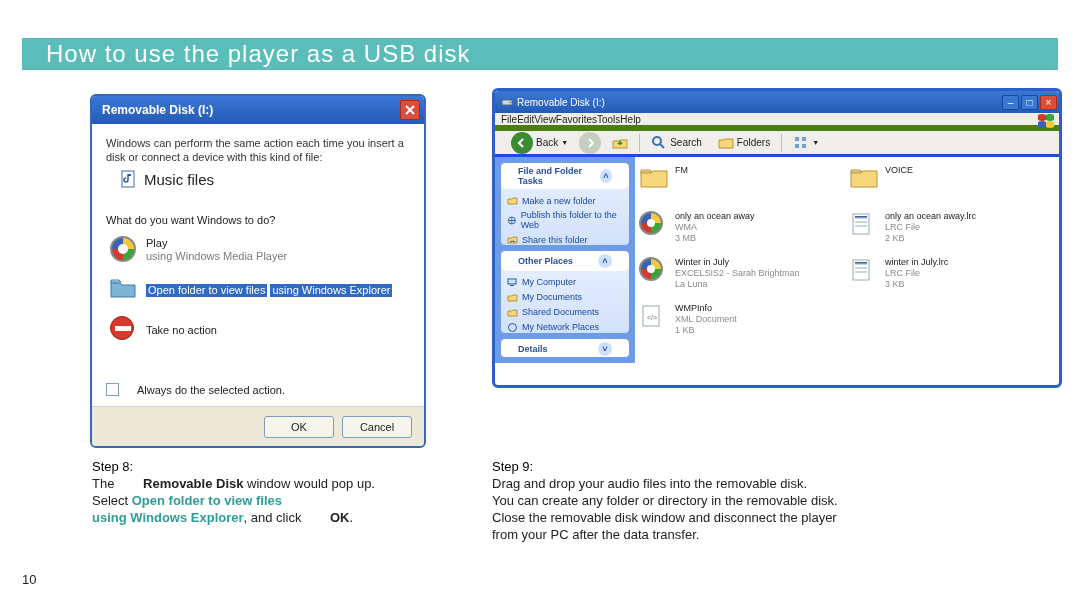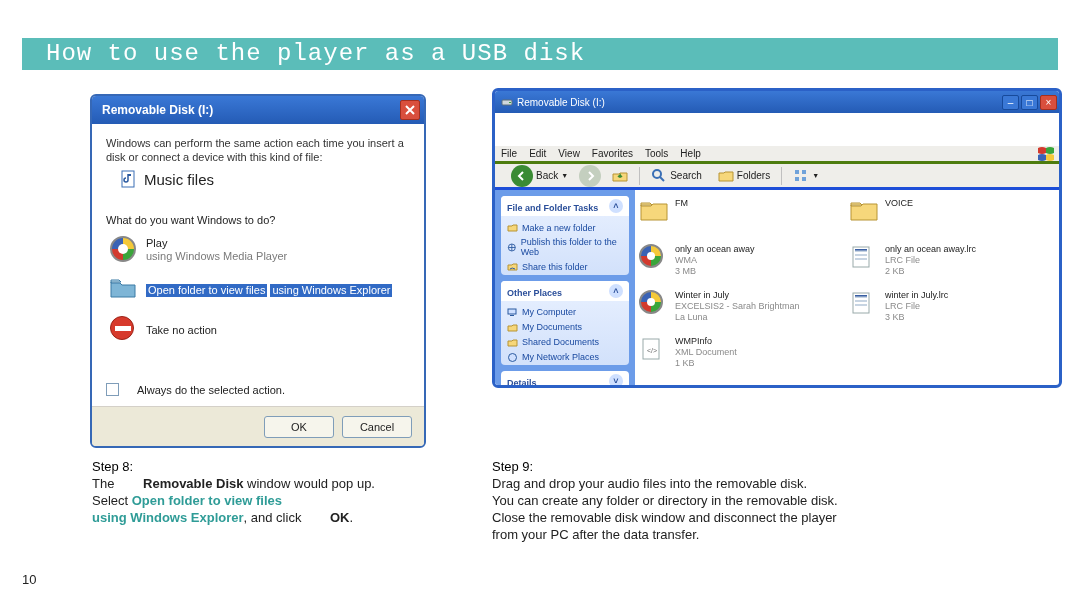--- a/index.html
+++ b/index.html
@@ -12,21 +12,21 @@
     position:relative;
   }
   
   .header-bar {
     position:absolute; left:22px; top:38px;
     width:1036px; height:32px;
     background:#5bbdb9;
     color:#fff;
     font-size:24px; letter-spacing:1px;
     padding-left:24px; line-height:32px;
-    font-family: Liberation Mono, monospace;
+    font-family: Liberation Sans, sans-serif;
   }
   .page-number { position:absolute; left:22px; bottom:18px; font-size:13px; }
 
   
   .dlg {
     position:absolute; left:90px; top:94px;
     width:336px; height:354px;
     border:2px solid #3668b6;
     border-radius:6px;
     overflow:hidden;
@@ -78,36 +78,36 @@
     width:570px; height:300px;
     border:3px solid #2b61c7;
     border-radius:6px;
     background:#fff; overflow:hidden;
     font-family:Tahoma,Arial,sans-serif;
   }
   .exp-title { height:22px; background:linear-gradient(#3a78d6,#245bb5); color:#fff; font-size:10px; display:flex; align-items:center; justify-content:space-between; padding:0 2px 0 6px;}
   .exp-title .wbtns { display:flex; gap:2px; }
   .exp-title .wbtn { width:17px;height:15px;border:1px solid #174a9b;border-radius:2px;display:flex;align-items:center;justify-content:center;color:#fff;font-size:10px;}
   .wbtn.min{background:#3a78d6;} .wbtn.max{background:#3a78d6;} .wbtn.cls{background:#d94f3d;border-color:#a52f1f;}
-  .exp-menu { height:18px; border-bottom:3px solid #4d7c0f; display:flex; gap:12px; padding:0 6px; font-size:10px; align-items:center; background:#efeeea; position:relative;margin-top:33px;}
+  .exp-menu { height:18px; border-bottom:6px solid #4d7c0f; display:flex; padding:0 6px; font-size:10px; align-items:center; background:#efeeea; position:relative;}
   .xp-logo { position:absolute; right:4px; top:0; width:18px;height:16px;}
   .exp-tool { height:26px; border-bottom:3px solid #1d4ed8; display:flex; align-items:center; gap:6px; padding:0 11px; font-size:10px; background:#efeeea;}
   .tb-btn { display:flex; align-items:center; gap:3px; padding:2px 4px; border:1px solid transparent; border-radius:2px;}
   .nav-circ { width:22px;height:22px;border-radius:50%;display:flex;align-items:center;justify-content:center;color:#fff;}
   .nav-circ.back{background:#3a8b34;} .nav-circ.fwd{background:#c4cfbf;}
   .tb-sep { width:1px;height:18px;background:#c0c0c0; }
   .ic { width:16px;height:16px; }
   .exp-addr { height:22px; border-bottom:1px solid #a0b3d6; display:flex; align-items:center; padding:0 4px; gap:6px; font-size:10px; background:#efeeea;}
   .addr-field { flex:1; height:17px;border:1px solid #7f9db9;background:#fff;display:flex;align-items:center;padding:0 4px;gap:4px;}
   .addr-go { width:20px;height:17px;background:#3aa53a;border:1px solid #2a7a28;display:flex;align-items:center;justify-content:center;color:#fff;font-size:9px;border-radius:2px;}
 
   .exp-main { display:flex; height:calc(100% - 88px); }
   .exp-side { width:140px; background:#6c9ce9; padding:6px; display:flex; flex-direction:column; gap:6px; }
   .side-panel { background:linear-gradient(#e9f1ff,#d2e1fb); border-radius:4px; overflow:hidden;}
-  .side-panel-h { background:#fff; color:#2b4f9a; font-weight:bold; font-size:9px; padding:3px 6px; display:flex; justify-content:space-between; align-items:flex-end;}
+  .side-panel-h { background:#fff; color:#2b4f9a; font-weight:bold; font-size:9px; padding:3px 17px; display:flex; justify-content:space-between; align-items:center;border-radius:6px;}
   .side-panel-h .chev { width:14px;height:14px;border-radius:50%;background:#cfe0ff;display:flex;align-items:center;justify-content:center;color:#2b4f9a;font-size:9px;}
   .side-panel ul { list-style:none; padding:4px 6px 6px 6px; margin:0; }
   .side-panel li { font-size:9px; color:#1a4aa0; padding:2px 0; display:flex; align-items:center; gap:4px;}
   .side-li-ic { width:11px;height:11px; }
   .exp-content { flex:1; padding:8px 4px; display:grid; grid-template-columns:1fr 1fr; grid-auto-rows:40px; gap:6px 4px; align-content:start;}
   .fs-item { display:flex; gap:6px; align-items:flex-start; }
   .fs-item .fic { width:30px; text-align:center; font-size:22px;}
   .fs-item .flbls { font-size:9px; line-height:11px; color:#444;}
   .fs-item .flbls .n { color:#222; }
   .fs-item .flbls .m { color:#8a8a8a; }

